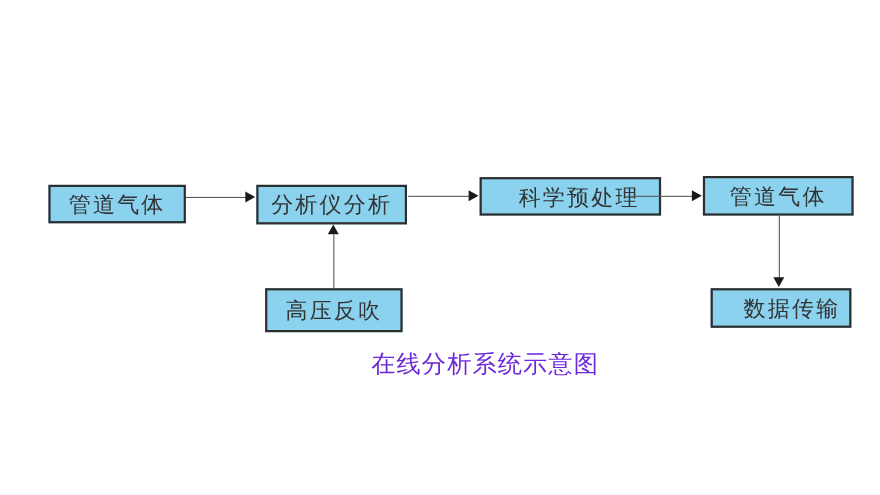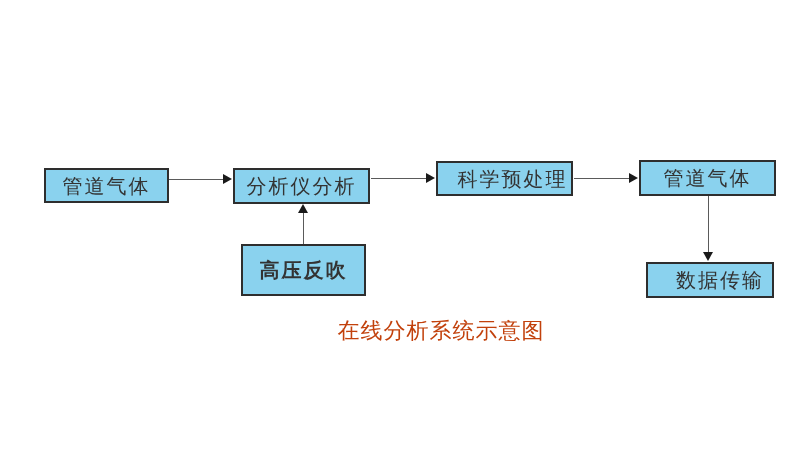--- a/index.html
+++ b/index.html
@@ -65,50 +65,50 @@
     border-top: 9px solid var(--arrow-head);
   }
   .caption {
     position: absolute;
     left: 300px;
     top: 300px;
     width: 250px;
     text-align: center;
     font-size: 22px;
     letter-spacing: 1px;
-    color: #c2410c;
+    color: #6d28d9;
     white-space: nowrap;
   }
 </style>
 </head>
 <body>
 
 <div class="canvas">
 
   <div class="node" style="left:28px; top:152px; width:125px; height:35px;">管道气体</div>
 
   <div class="line-h" style="left:153px; top:163px; width:55px;"></div>
   <div class="head-right" style="left:207px; top:158px;"></div>
 
   <div class="node" style="left:217px; top:152px; width:137px; height:36px;">分析仪分析</div>
 
   <div class="line-h" style="left:355px; top:162px; width:56px;"></div>
   <div class="head-right" style="left:410px; top:157px;"></div>
 
-  <div class="node" style="left:420px; top:145px; width:137px; height:35px;padding-left:16px;">科学预处理</div>
+  <div class="node" style="left:420px; top:145px; width:165px; height:35px;padding-left:16px;">科学预处理</div>
 
   <div class="line-h" style="left:558px; top:162px; width:56px;"></div>
   <div class="head-right" style="left:613px; top:157px;"></div>
 
   <div class="node" style="left:623px; top:144px; width:137px; height:36px;">管道气体</div>
 
   <div class="head-up" style="left:282px; top:188px;"></div>
   <div class="line-v" style="left:287px; top:197px; height:49px;"></div>
 
-  <div class="node" style="left:225px; top:228px; width:125px; height:52px;font-weight:bold;">高压反吹</div>
+  <div class="node" style="left:225px; top:246px; width:125px; height:40px;">高压反吹</div>
 
   <div class="line-v" style="left:692px; top:180px; height:57px;"></div>
   <div class="head-down" style="left:687px; top:236px;"></div>
 
   <div class="node" style="left:630px; top:246px; width:128px; height:36px;padding-left:20px;">数据传输</div>
 
   <div class="caption">在线分析系统示意图</div>
 
 </div>
 

